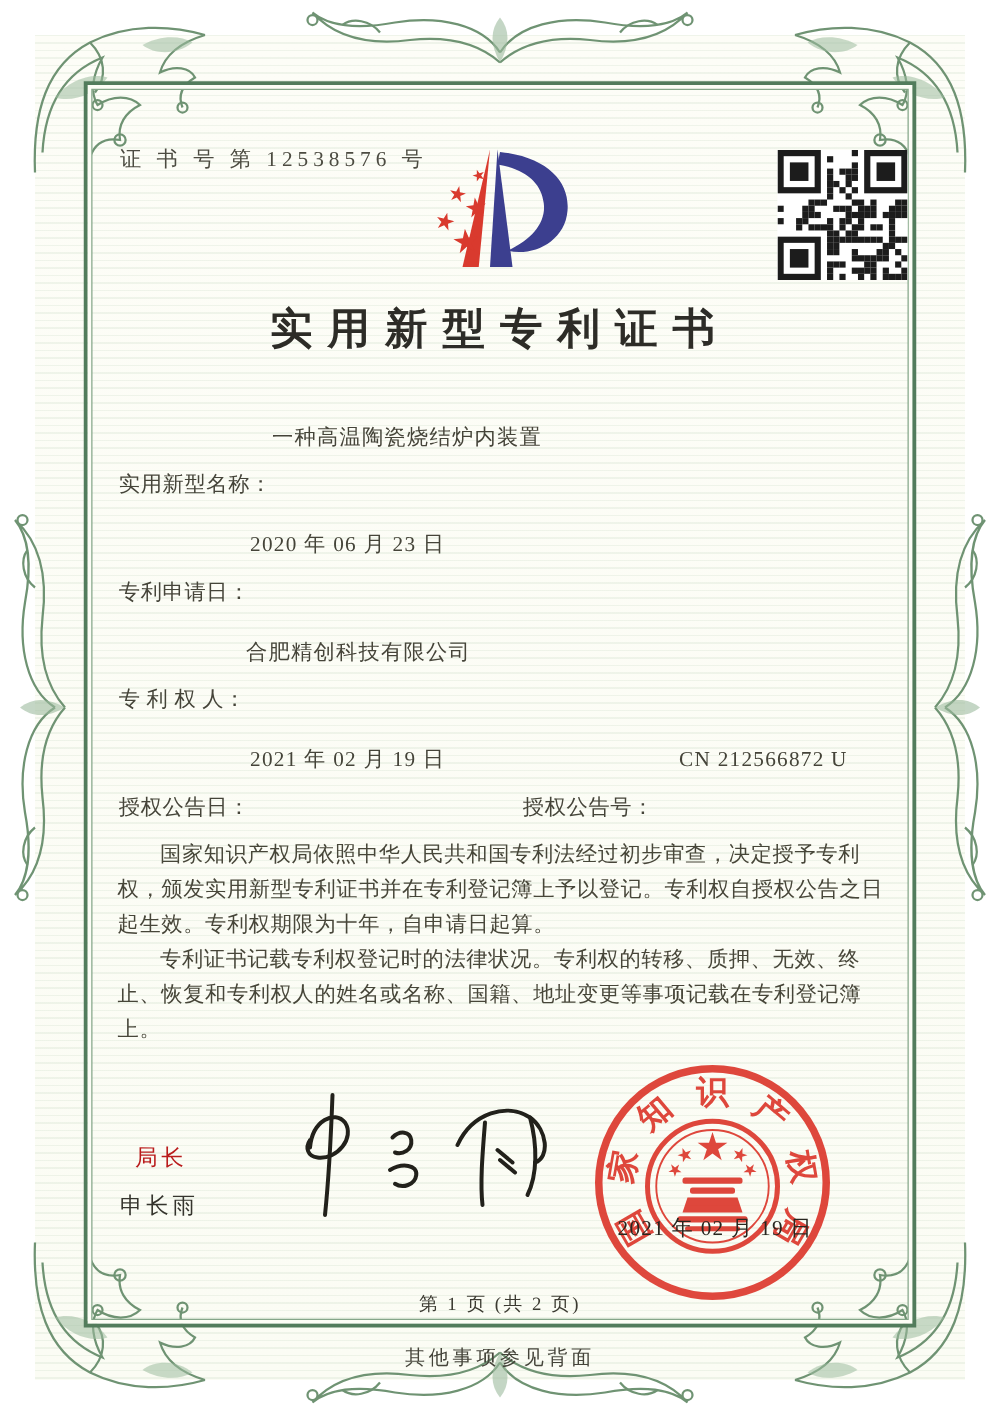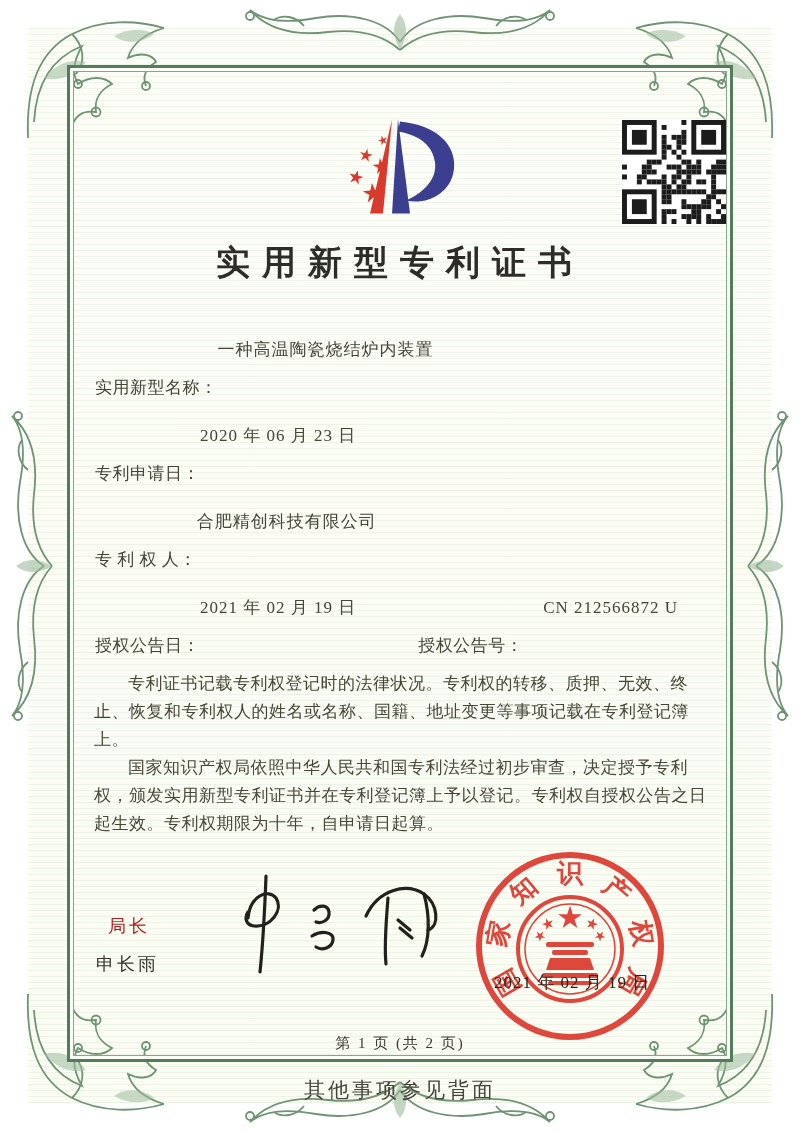--- a/index.html
+++ b/index.html
@@ -40,21 +40,21 @@
   .paras p{margin:0;text-indent:2em;letter-spacing:0.5px;}
   .sign-title{position:absolute;left:38px;top:846px;font-size:18px;letter-spacing:3px;color:#b91c1c;}
   .sign-name{position:absolute;left:26px;top:884px;font-size:18px;letter-spacing:3px;color:#35342d;}
   .signature{position:absolute;left:140px;top:800px;width:250px;height:120px;}
   .seal{position:absolute;left:400px;top:778px;width:200px;height:200px;z-index:3;}
   .seal-date{
     position:absolute;left:424px;top:903px;z-index:4;
     font-size:17px;letter-spacing:1px;color:#27261f;white-space:nowrap;
   }
   .page-num{position:absolute;left:0;top:966px;width:100%;text-align:center;font-size:15px;letter-spacing:2px;color:#3b3a31;}
-  .back-note{position:absolute;left:0;top:1076px;width:100%;text-align:center;font-size:21px;letter-spacing:3px;color:#45443a;z-index:2;}
+  .back-note{position:absolute;left:0;top:1076px;width:100%;text-align:center;font-size:16px;letter-spacing:3px;color:#45443a;z-index:2;}
 </style>
 </head>
 <body>
 
 <div class="guilloche"></div>
 
 <svg class="ornament-layer" width="800" height="1132" viewBox="0 0 800 1132">
   <defs>
     <g id="fcorner">
       <path class="st" d="M4,120 C2,70 14,34 48,16 C78,1 112,2 140,10"></path>
@@ -82,20 +82,21 @@
   <use href="#fcorner" transform="translate(24,1114) scale(1,-1)"></use>
   <use href="#fcorner" transform="translate(776,1114) scale(-1,-1)"></use>
   <use href="#fedge" transform="translate(400,8)"></use>
   <use href="#fedge" transform="translate(400,1124) scale(1,-1)"></use>
   <use href="#fedge" transform="translate(10,566) rotate(-90)"></use>
   <use href="#fedge" transform="translate(790,566) rotate(90)"></use>
 </svg>
 
 <div class="frame">
 
+  <div class="cert-no">证 书 号 第 12538576 号</div>
 
   <svg class="logo" viewBox="0 0 150 125">
     <defs>
       <polygon id="star" points="0,-10 2.23,-3.07 9.51,-3.09 3.61,1.17 5.88,8.09 0,3.8 -5.88,8.09 -3.61,1.17 -9.51,-3.09 -2.23,-3.07"></polygon>
     </defs>
     <polygon points="66,8 57,102 44,102" fill="#d93a2e"></polygon>
     <polygon points="72,8 84,102 66,102" fill="#3c3f8f"></polygon>
     <path d="M74,10 C112,14 130,34 128,57 C126,82 100,94 80,89 C100,80 111,66 109,51 C107,35 95,24 72,20 Z" fill="#3c3f8f"></path>
     <g fill="#d93a2e">
       <use href="#star" transform="translate(57,29) scale(0.5) rotate(-18)"></use>
@@ -264,22 +265,22 @@
       <span class="lab">授权公告日：</span>
       <span class="val">2021 年 02 月 19 日</span>
       <span class="group2">
         <span class="lab">授权公告号：</span>
         <span class="val">CN 212566872 U</span>
       </span>
     </div>
   </div>
 
   <div class="paras">
+    <p>国家知识产权局依照中华人民共和国专利法经过初步审查，决定授予专利权，颁发实用新型专利证书并在专利登记簿上予以登记。专利权自授权公告之日起生效。专利权期限为十年，自申请日起算。</p>
     <p>专利证书记载专利权登记时的法律状况。专利权的转移、质押、无效、终止、恢复和专利权人的姓名或名称、国籍、地址变更等事项记载在专利登记簿上。</p>
-    <p>国家知识产权局依照中华人民共和国专利法经过初步审查，决定授予专利权，颁发实用新型专利证书并在专利登记簿上予以登记。专利权自授权公告之日起生效。专利权期限为十年，自申请日起算。</p>
   </div>
 
   <div class="sign-title">局长</div>
   <div class="sign-name">申长雨</div>
 
   <svg class="signature" viewBox="0 0 250 120" fill="none" stroke="#22211b" stroke-width="3.2" stroke-linecap="round">
     <path d="M38,50 C40,28 58,20 66,30 C74,42 60,60 44,58 C36,57 34,50 38,44"></path>
     <path d="M56,8 C55,35 53,75 50,104"></path>
     <path d="M104,42 C110,36 118,37 119,44 C120,52 112,56 106,54"></path>
     <path d="M102,68 C112,62 124,64 123,72 C122,80 112,83 106,79"></path>

